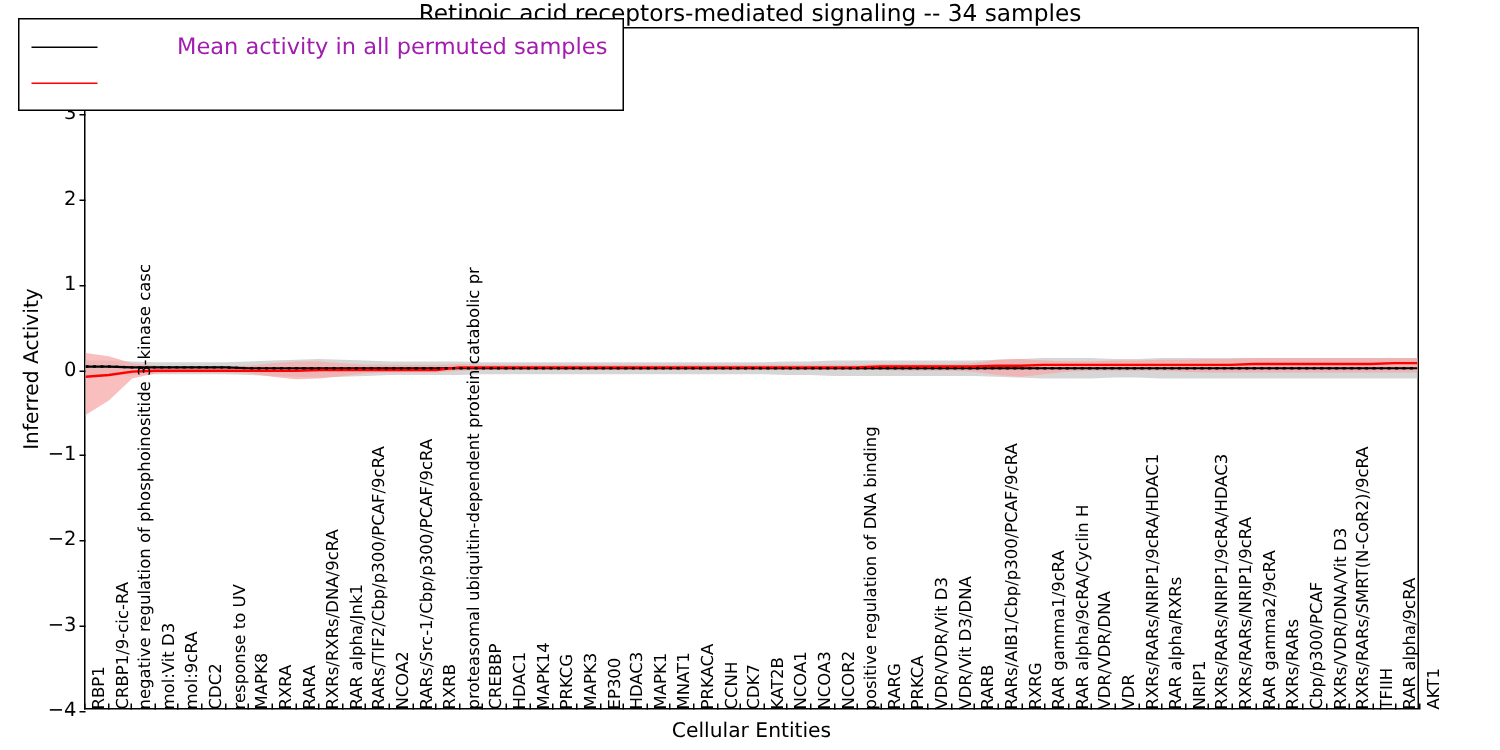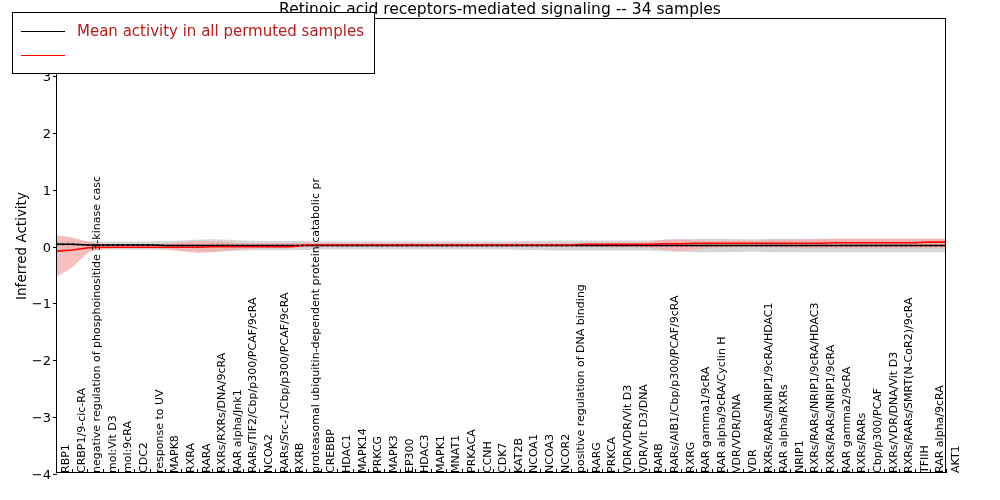--- a/index.html
+++ b/index.html
@@ -60,21 +60,21 @@
 
   
   .legend{
     position:absolute;left:12px;top:12px;
     border:1.1px solid #000;background:#fff;
     padding:6px 10px 6px 8px;
   }
   .legrow{display:flex;align-items:center;height:24px;}
   .legline{width:44px;height:0;border-top:1.4px solid #000;margin-right:12px;}
   .legline.red{border-top-color:#ff0000;}
-  .legtxt{font-size:15px;color:#b91c1c;white-space:nowrap;}
+  .legtxt{font-size:15px;color:#a21caf;white-space:nowrap;margin-left:41px;}
 </style>
 </head>
 <body>
 
 <div id="fig">
 
   <div class="title">Retinoic acid receptors-mediated signaling -- 34 samples</div>
 
   <div class="axes">
     <svg class="plotsvg" id="plotsvg" viewBox="0 0 890 455" preserveAspectRatio="none">
@@ -219,20 +219,21 @@
       <div class="xt" style="left: 831.544px;">RXRs/VDR/DNA/Vit D3</div>
       <div class="xtm" style="left: 843.158px;"></div>
       <div class="xt" style="left: 847.158px;">RXRs/RARs/SMRT(N-CoR2)/9cRA</div>
       <div class="xtm" style="left: 858.772px;"></div>
       <div class="xt" style="left: 862.772px;">TFIIH</div>
       <div class="xtm" style="left: 874.386px;"></div>
       <div class="xt" style="left: 878.386px;">RAR alpha/9cRA</div>
       <div class="xtm" style="left: 890px;"></div>
       <div class="xt" style="left: 894px;">AKT1</div>
     </div>
+  <div class="xlabel">Cellular Entities</div>
 
   <div class="legend">
     <div class="legrow">
       <span class="legline"></span>
       <span class="legtxt">Mean activity in all permuted samples</span>
     </div>
     <div class="legrow">
       <span class="legline red"></span>
     </div>
   </div>

